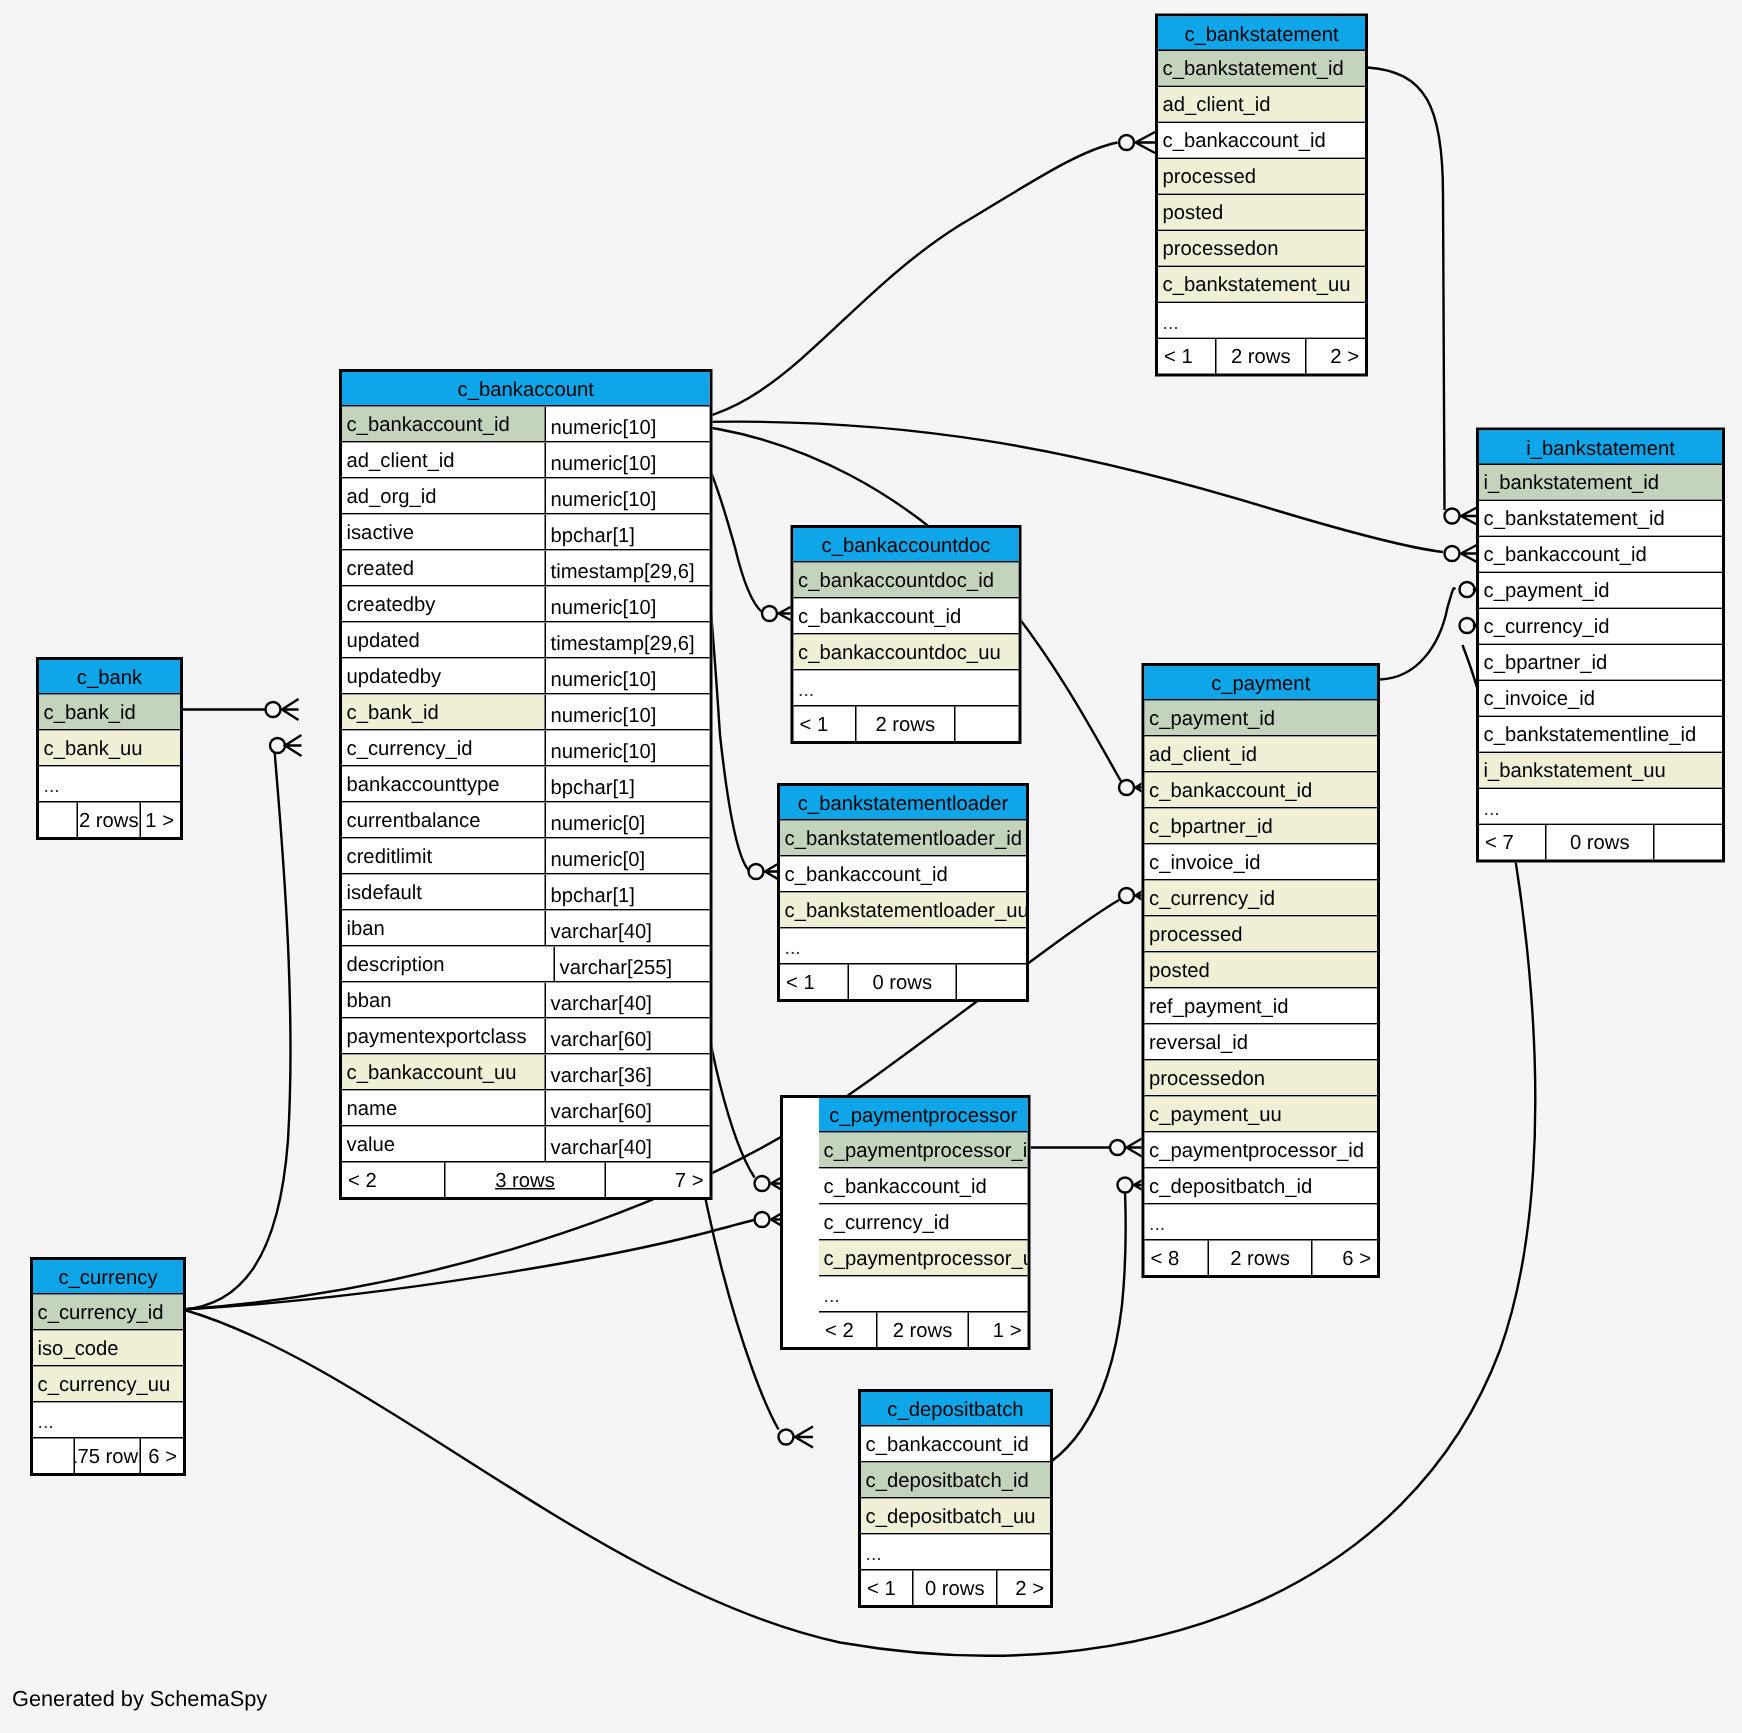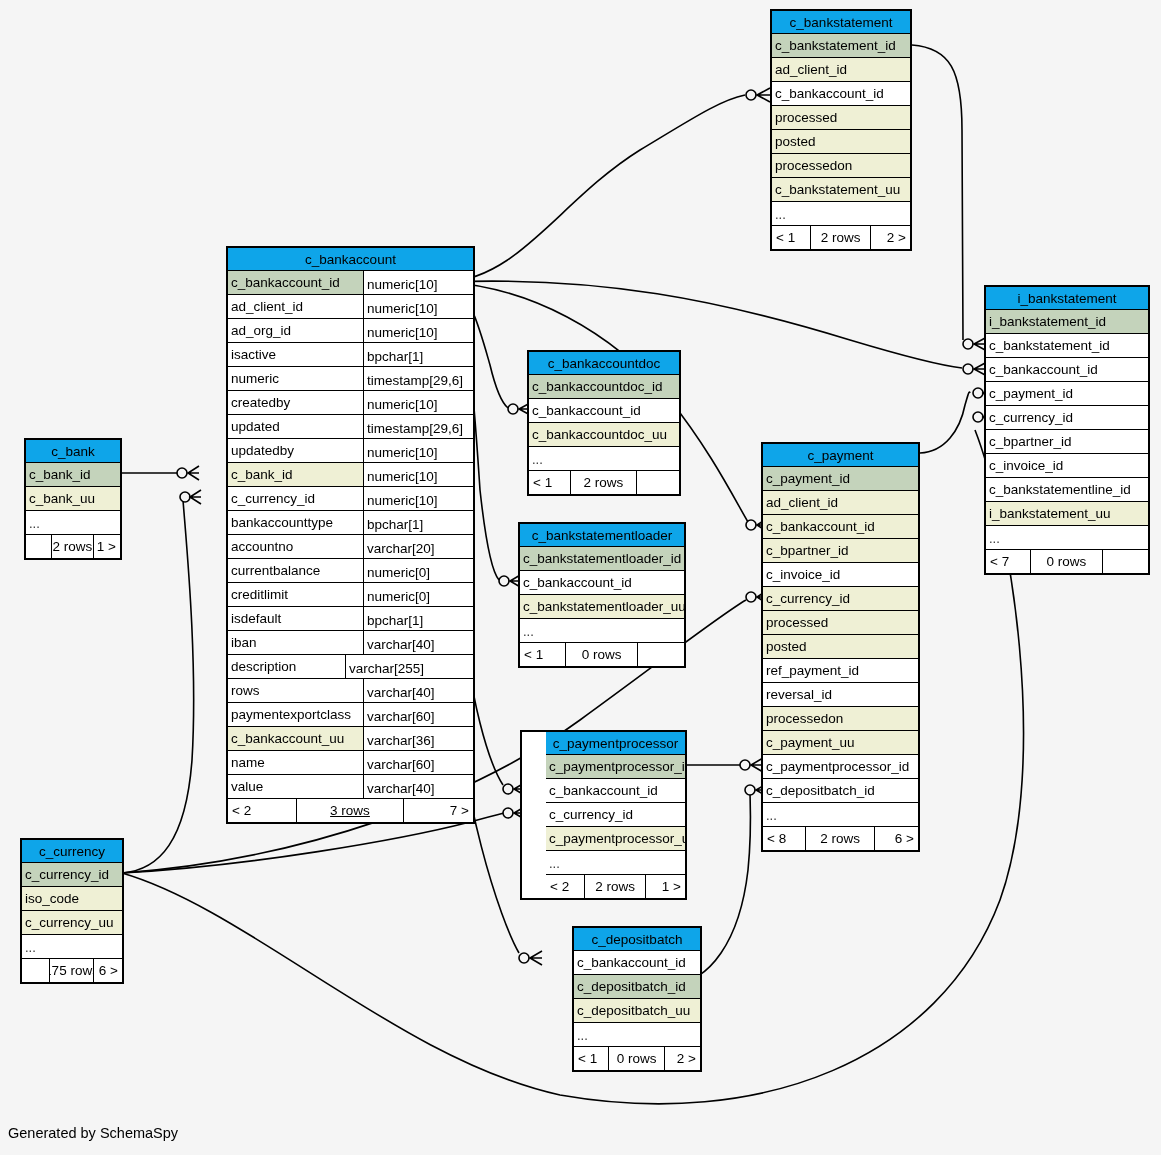--- a/index.html
+++ b/index.html
@@ -338,21 +338,21 @@
         </div>
         <div class="row plain">
           <div class="name">ad_org_id</div>
           <div class="type" style="width: 110px;">numeric[10]</div>
         </div>
         <div class="row plain">
           <div class="name">isactive</div>
           <div class="type" style="width: 110px;">bpchar[1]</div>
         </div>
         <div class="row plain">
-          <div class="name">numeric</div>
+          <div class="name">created</div>
           <div class="type" style="width: 110px;">timestamp[29,6]</div>
         </div>
         <div class="row plain">
           <div class="name">createdby</div>
           <div class="type" style="width: 110px;">numeric[10]</div>
         </div>
         <div class="row plain">
           <div class="name">updated</div>
           <div class="type" style="width: 110px;">timestamp[29,6]</div>
         </div>
@@ -366,45 +366,41 @@
         </div>
         <div class="row plain">
           <div class="name">c_currency_id</div>
           <div class="type" style="width: 110px;">numeric[10]</div>
         </div>
         <div class="row plain">
           <div class="name">bankaccounttype</div>
           <div class="type" style="width: 110px;">bpchar[1]</div>
         </div>
         <div class="row plain">
-          <div class="name">accountno</div>
-          <div class="type" style="width: 110px;">varchar[20]</div>
-        </div>
-        <div class="row plain">
           <div class="name">currentbalance</div>
           <div class="type" style="width: 110px;">numeric[0]</div>
         </div>
         <div class="row plain">
           <div class="name">creditlimit</div>
           <div class="type" style="width: 110px;">numeric[0]</div>
         </div>
         <div class="row plain">
           <div class="name">isdefault</div>
           <div class="type" style="width: 110px;">bpchar[1]</div>
         </div>
         <div class="row plain">
           <div class="name">iban</div>
           <div class="type" style="width: 110px;">varchar[40]</div>
         </div>
         <div class="row plain">
           <div class="name">description</div>
-          <div class="type" style="width: 128px;">varchar[255]</div>
-        </div>
-        <div class="row plain">
-          <div class="name">rows</div>
+          <div class="type" style="width: 104px;">varchar[255]</div>
+        </div>
+        <div class="row plain">
+          <div class="name">bban</div>
           <div class="type" style="width: 110px;">varchar[40]</div>
         </div>
         <div class="row plain">
           <div class="name">paymentexportclass</div>
           <div class="type" style="width: 110px;">varchar[60]</div>
         </div>
         <div class="row idx">
           <div class="name">c_bankaccount_uu</div>
           <div class="type" style="width: 110px;">varchar[36]</div>
         </div>

